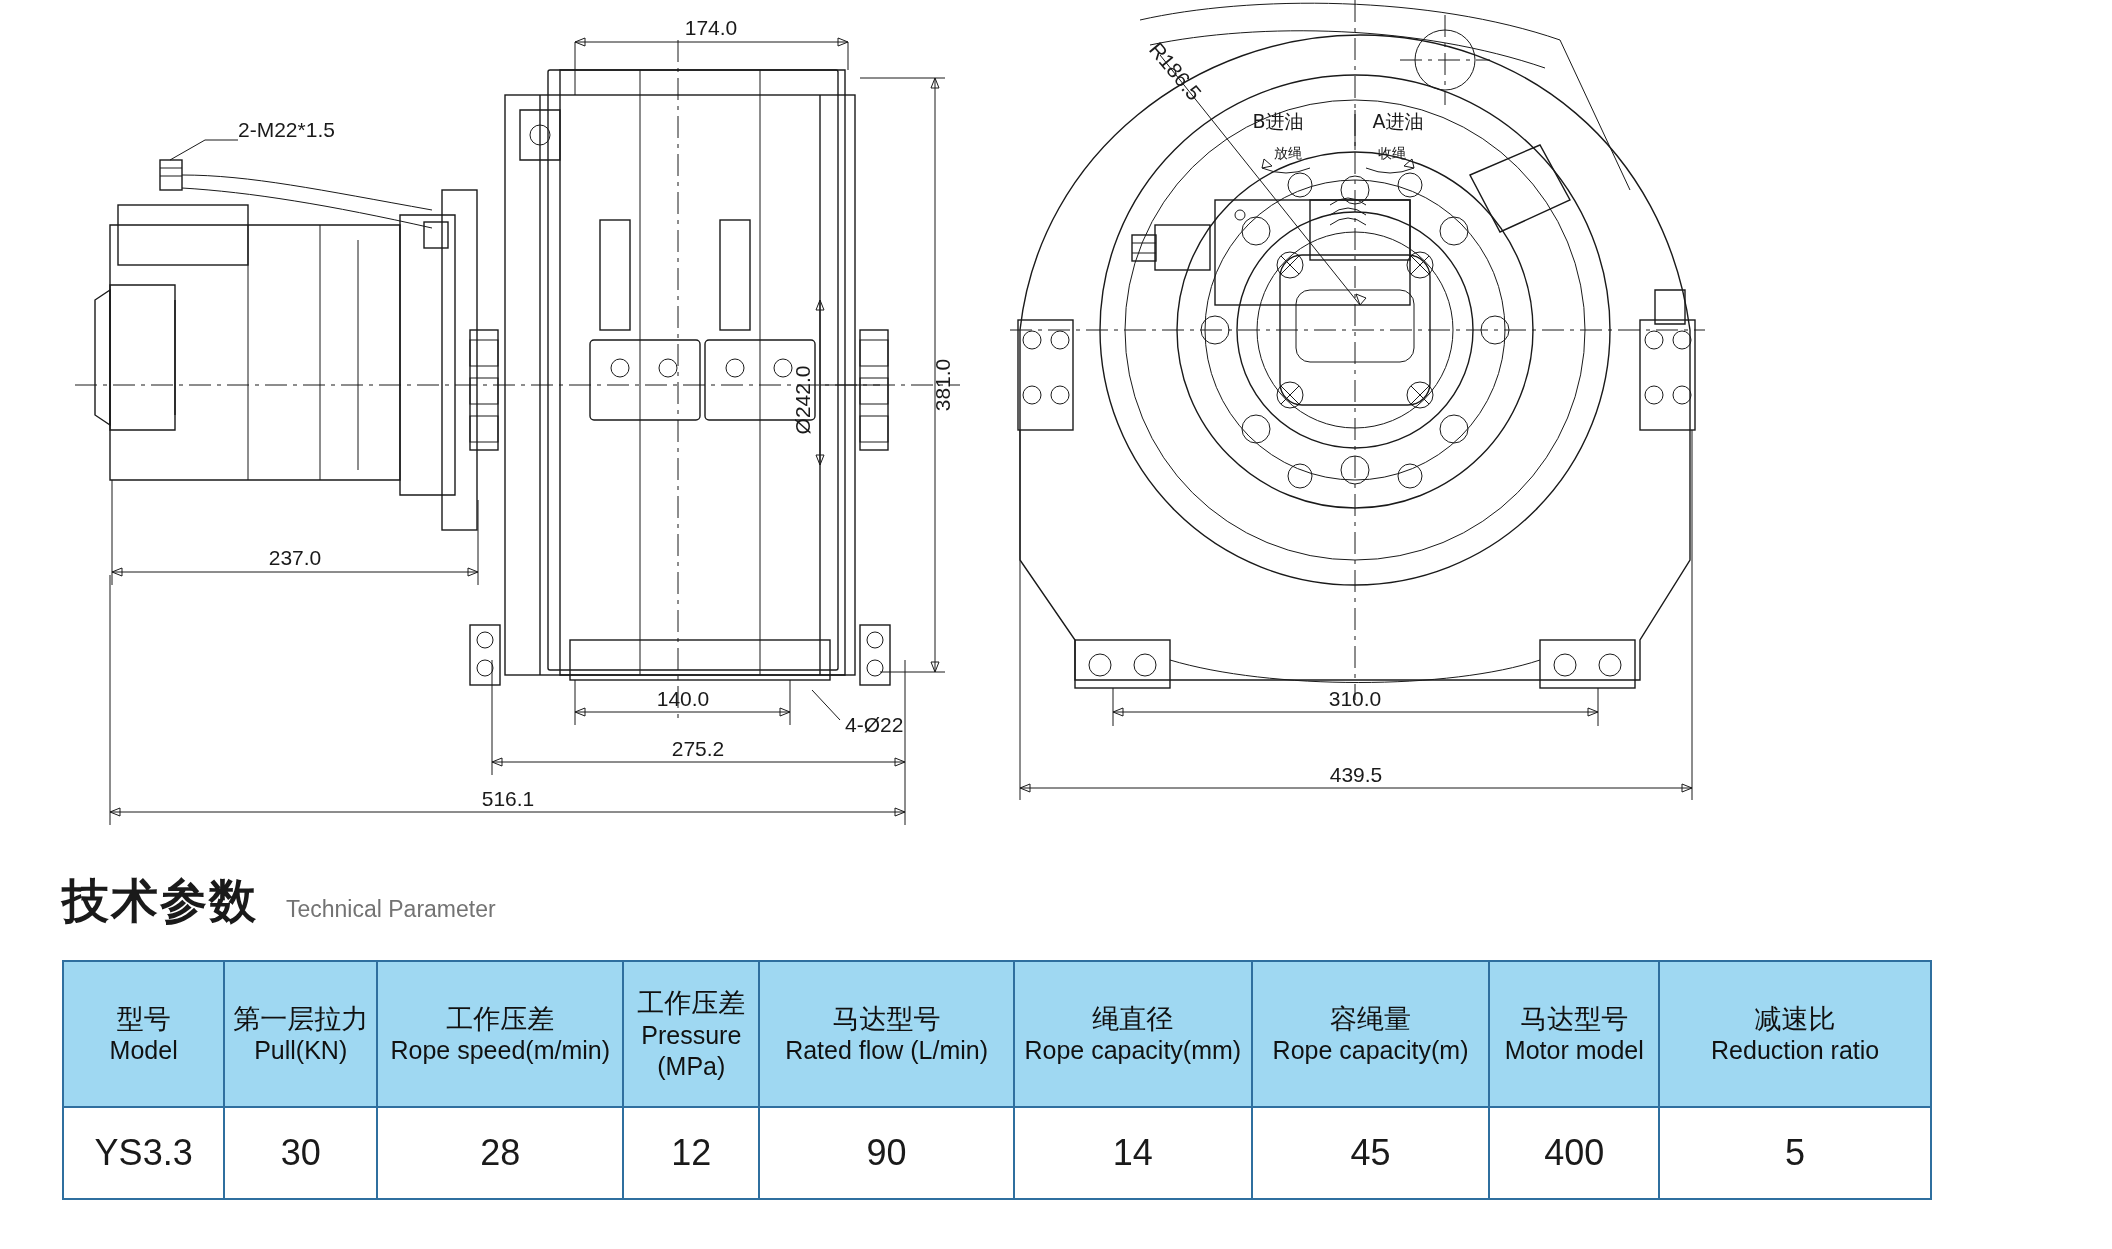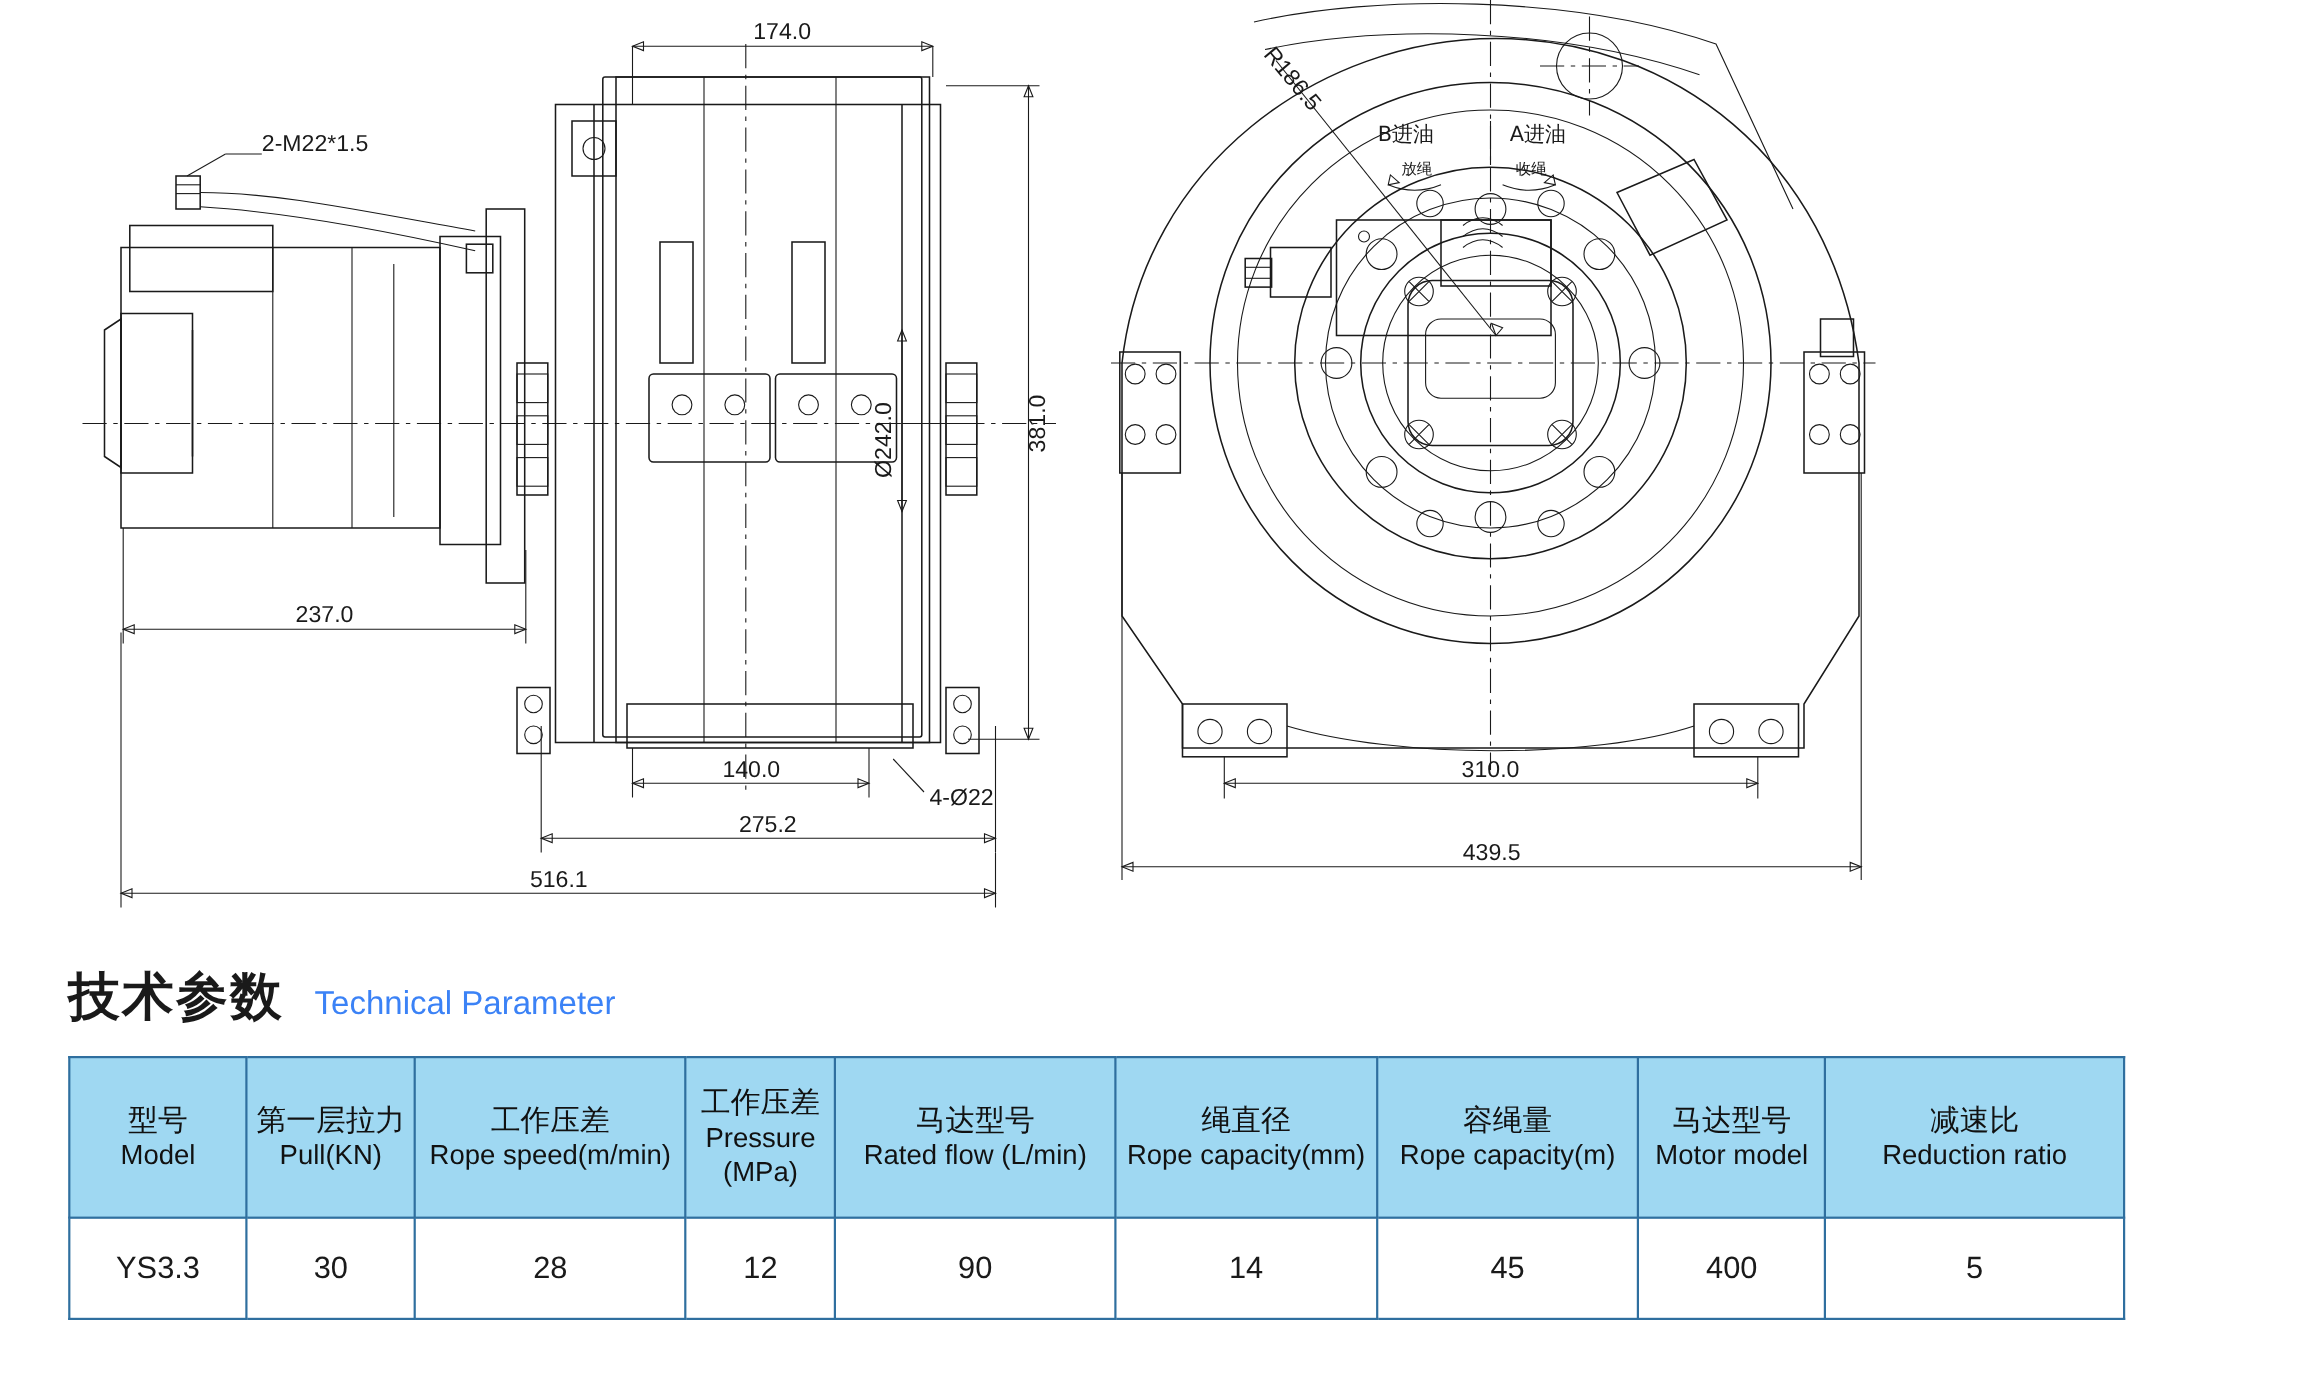--- a/index.html
+++ b/index.html
@@ -43,22 +43,22 @@
     gap: 28px;
   }
   #title-cn {
     font-size: 47px;
     font-weight: bold;
     letter-spacing: 2px;
     color: #1a1a1a;
     font-family: "DejaVu Sans", sans-serif;
   }
   #title-en {
-    font-size: 30px;
-    color: #3b82f6;
+    font-size: 23px;
+    color: #737373;
     font-family: "Liberation Sans", sans-serif;
     margin-top: 48px;
   }
 
   
   #spec-table {
     position: absolute;
     left: 62px;
     top: 960px;
     width: 1870px;
@@ -72,21 +72,21 @@
   }
   #spec-table thead th {
     background: #9fd8f2;
     height: 132px;
     padding: 6px 4px;
     font-weight: normal;
   }
   #spec-table tbody td {
     background: #ffffff;
     height: 82px;
-    font-size: 28px;
+    font-size: 36px;
     padding: 4px;
   }
   .hdr-cn {
     display: block;
     font-size: 27px;
     font-family: "DejaVu Sans", sans-serif;
     line-height: 1.25;
     color: #111;
   }
   .hdr-en {

